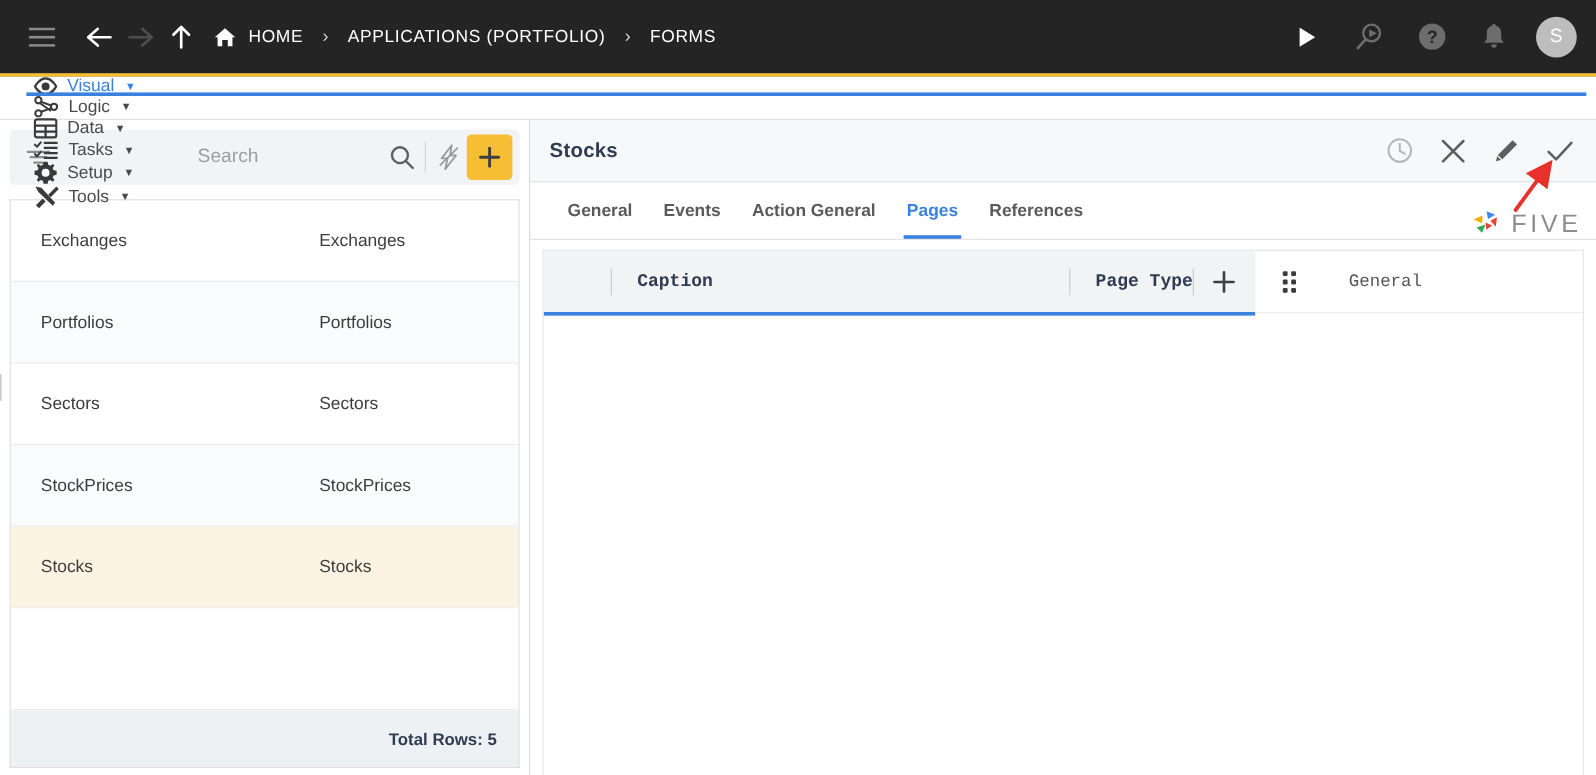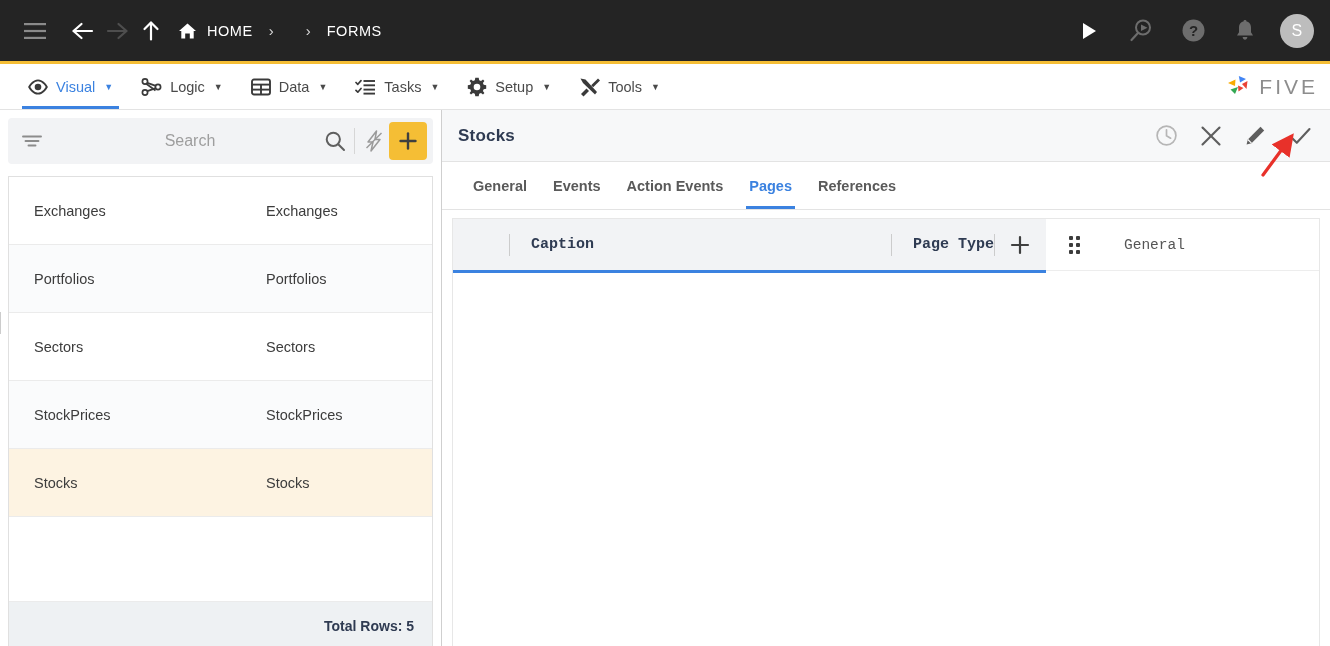--- a/index.html
+++ b/index.html
@@ -48,27 +48,28 @@
   }
   .avatar {
     width: 34px; height: 34px; border-radius: 50%;
     background: #bdbdbd; color: #ffffff;
     display: flex; align-items: center; justify-content: center;
     font-size: 16px; letter-spacing: .5px;
   }
 
   
   .navbar {
-    height: 46px;
+    height: 36px;
     background: #ffffff;
     display: flex;
     align-items: stretch;
     border-bottom: 1px solid #e3e3e3;
     padding-left: 14px;
     position: relative;
+    flex-direction: column;
   }
   .navitem {
     display: flex; align-items: center; gap: 8px;
     padding: 0 14px;
     font-size: 14.5px;
     color: #4a4a4a;
     position: relative;
     white-space: nowrap;
   }
   .navitem .caret { font-size: 9px; color: #4a4a4a; margin-left: 1px; }
@@ -261,20 +262,23 @@
   <div class="crumbs">
     <span class="crumb">
       <span style="display:flex;align-items:center;">
         <svg width="19" height="18" viewBox="0 0 19 18">
           <path d="M9.5 1.5 L18 9 L15.7 9 L15.7 16.5 L11.8 16.5 L11.8 11.4 L7.2 11.4 L7.2 16.5 L3.3 16.5 L3.3 9 L1 9 Z" fill="#ffffff"></path>
         </svg>
       </span>
       <span>HOME</span>
     </span>
     <span class="crumb-sep">›</span>
+    <span class="crumb">
+      <span>APPLICATIONS (PORTFOLIO)</span>
+    </span>
     <span class="crumb-sep">›</span>
     <span class="crumb">
       <span>FORMS</span>
     </span>
   </div>
 
   <div class="tb-right">
     <div class="tb-icon">
       <svg width="18" height="20" viewBox="0 0 18 20">
         <path d="M3 2 L16 10 L3 18 Z" fill="#ffffff"></path>
@@ -492,21 +496,21 @@
     </div>
 
     <div class="rtabs">
       <div class="rtab">
         <span>General</span>
       </div>
       <div class="rtab">
         <span>Events</span>
       </div>
       <div class="rtab">
-        <span>Action Events</span>
+        <span>Action General</span>
       </div>
       <div class="rtab active">
         <span>Pages</span>
       </div>
       <div class="rtab">
         <span>References</span>
       </div>
     </div>
 
     <div class="grid-wrap">

